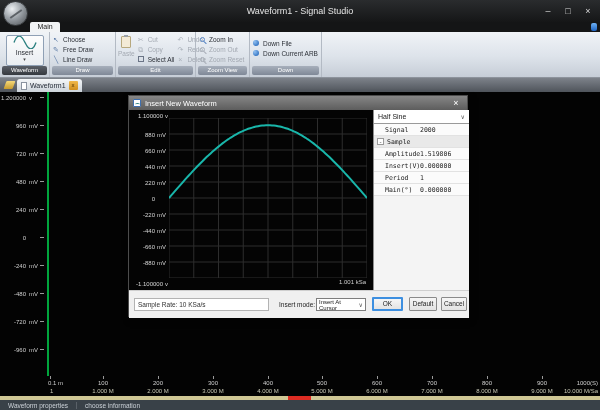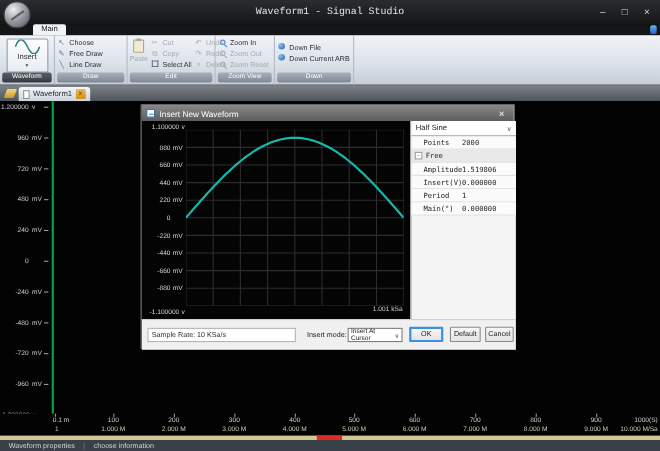--- a/index.html
+++ b/index.html
@@ -2,21 +2,21 @@
 <html><head>
 <meta charset="utf-8">
 <style>
   * { margin:0; padding:0; box-sizing:border-box; }
   body { font-family:"Liberation Sans", sans-serif; background:#222; }
   #app { position:relative; width:600px; height:410px; overflow:hidden; background:#030303; }
 
   
   .titlebar { position:absolute; left:0; top:0; width:600px; height:22px;
     background:linear-gradient(#2a2c2e,#151617); display:flex; align-items:center; }
-  .wtitle { flex:1; text-align:center; color:#e4e4e4; font-size:9px;font-family:Liberation Mono, monospace; }
+  .wtitle { flex:1; text-align:center; color:#e4e4e4; font-size:9px; }
   .wincontrols { position:absolute; right:2px; top:0; height:22px; display:flex; }
   .winbtn { width:20px; height:22px; color:#d8d8d8; font-size:9px; text-align:center; line-height:22px; cursor:default; }
   .applogo { position:absolute; left:3px; top:1px; width:25px; height:25px; border-radius:50%;
     background:radial-gradient(circle at 35% 30%, #eceff2 0%, #9aa0a6 45%, #4a4e52 100%);
     border:1px solid #3a3d40; z-index:20; }
   .applogo::after { content:""; position:absolute; left:5px; top:11px; width:14px; height:2px;
     background:#5c6166; transform:rotate(-35deg); }
 
   
   .tabrow { position:absolute; left:0; top:22px; width:600px; height:10px; background:#141516; }
@@ -437,26 +437,26 @@
       </svg>
       <span class="corner">1.001 kSa</span>
     </div>
 
     <div class="ppanel">
       <div class="pselect">
         <span>Half Sine</span>
         <span class="chev">∨</span>
       </div>
       <div class="prow">
-        <span class="pname">Points</span>
+        <span class="pname">Signal</span>
         <span class="pval">2000</span>
       </div>
       <div class="prow phead">
         <span class="expbox">-</span>
-        <span>Free</span>
+        <span>Sample</span>
       </div>
       <div class="prow">
         <span class="pname">Amplitude(..</span>
         <span class="pval">1.519806</span>
       </div>
       <div class="prow">
         <span class="pname">Insert(V)</span>
         <span class="pval">0.000000</span>
       </div>
       <div class="prow">

